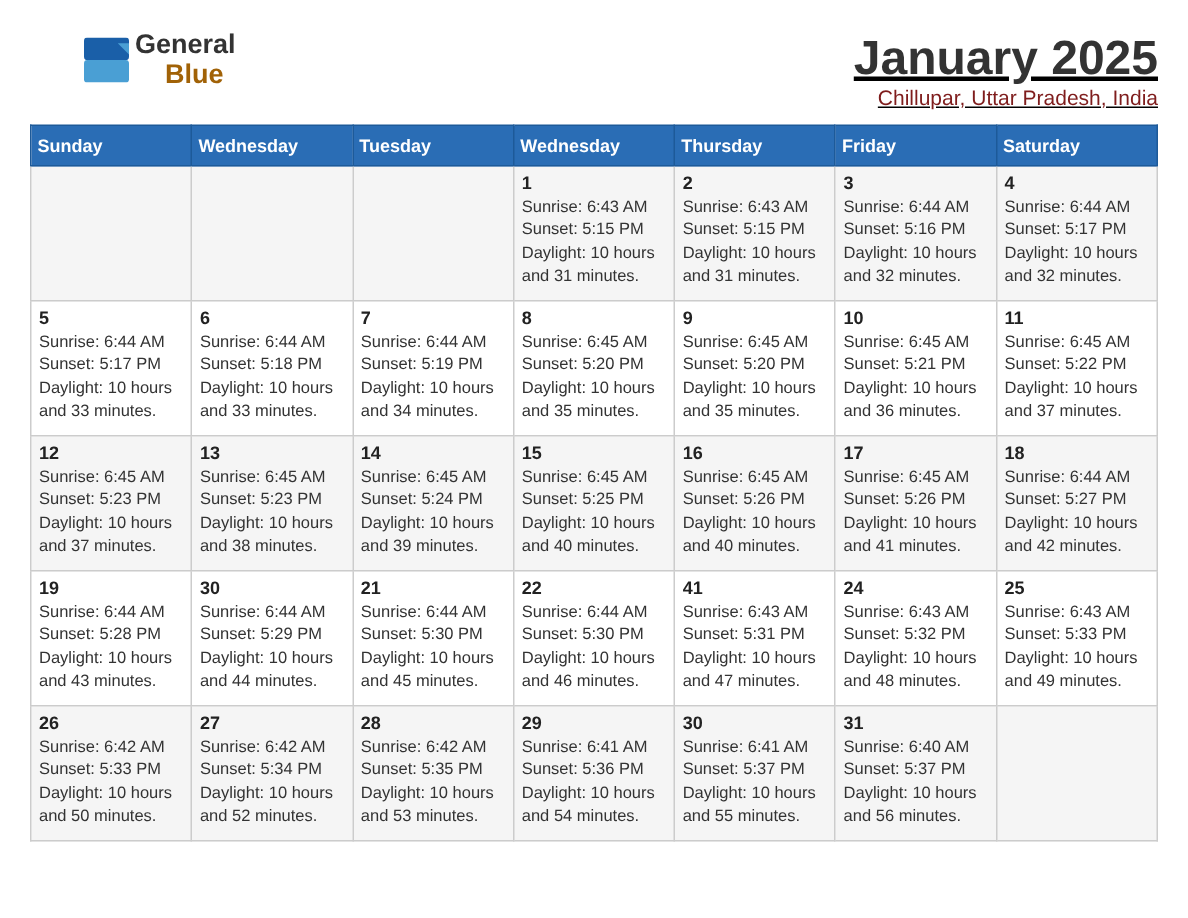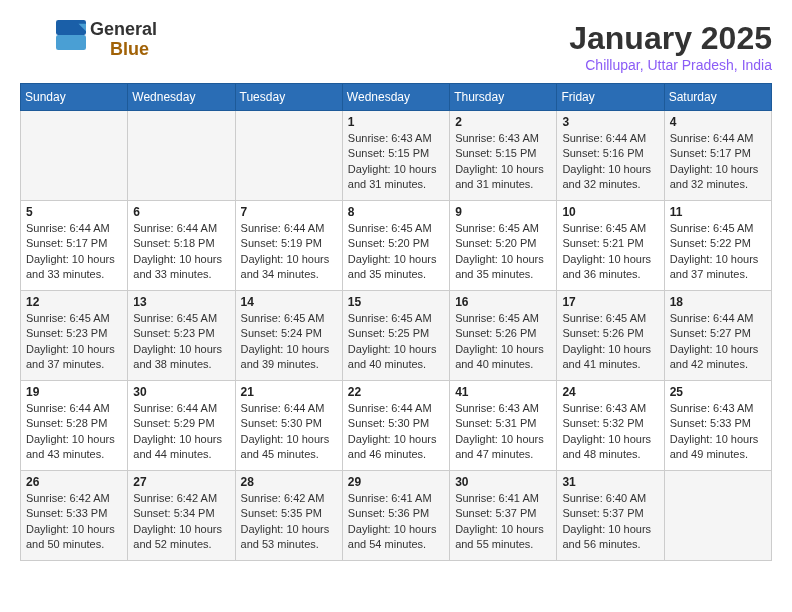--- a/index.html
+++ b/index.html
@@ -11,64 +11,65 @@
       padding: 20px;
     }
     .header-area {
       display: flex;
       justify-content: space-between;
       align-items: flex-start;
       margin-bottom: 10px;
     }
     .logo {
       display: flex;
-      align-items: flex-start;
+      align-items: center;
       gap: 4px;
       padding-left: 36px;
     }
     .logo-text {
       font-size: 18px;
       font-weight: bold;
       color: #333;
       line-height: 1.1;
     }
     .logo-text span {
       color: #a16207;
       margin-left: 20px;
     }
     .logo-icon {
       width: 30px;
       height: 30px;
     }
     .title-area {
       text-align: right;
+      text-decoration: underline;
     }
     .calendar-title {
       font-size: 32px;
       font-weight: bold;
       color: #333;
     }
     .calendar-subtitle {
       font-size: 14px;
-      color: #8b5cf6;
+      color: #7f1d1d;
     }
     table {
       width: 100%;
       border-collapse: collapse;
       font-size: 11px;
     }
     thead tr {
       background-color: #2a6db5;
       color: #fff;
     }
     thead th {
       padding: 6px 4px;
       text-align: left;
       font-size: 12px;
-      font-weight: normal;
+      font-weight: bold;
       border: 1px solid #1d5a99;
     }
     tbody tr {
       vertical-align: top;
     }
     tbody td {
       border: 1px solid #ccc;
       padding: 4px 5px;
       height: 90px;
       width: calc(100% / 7);

